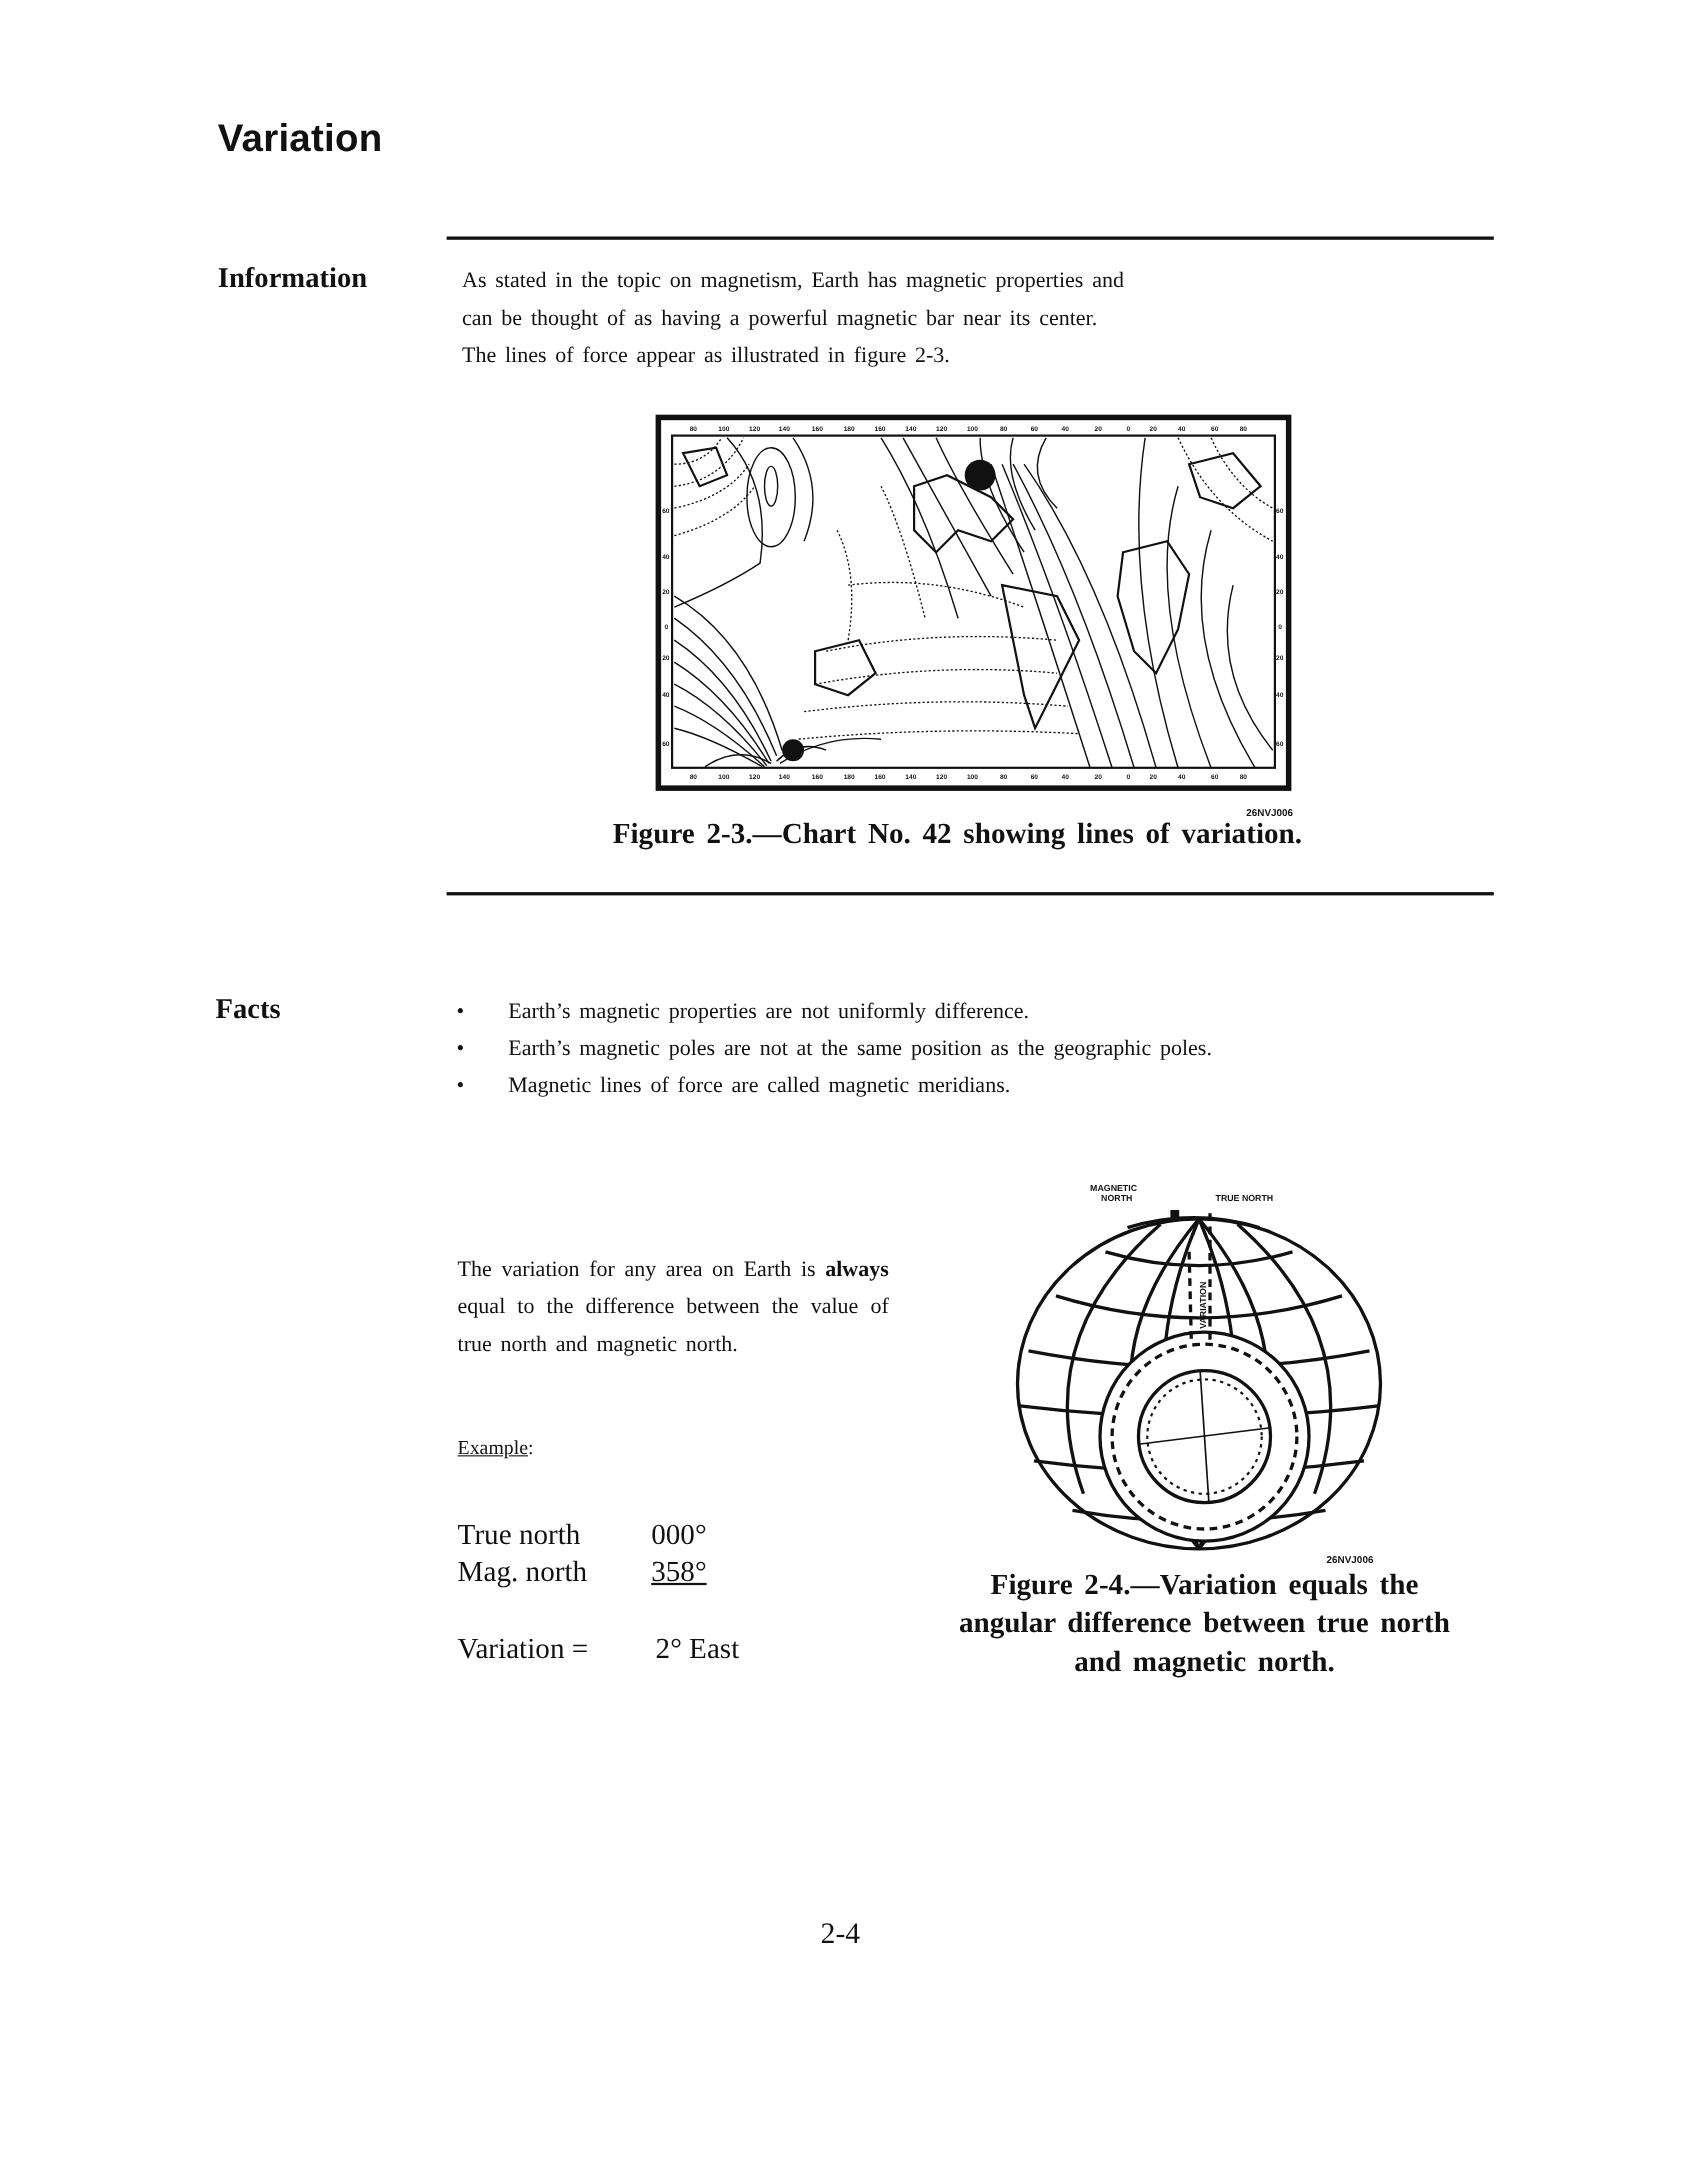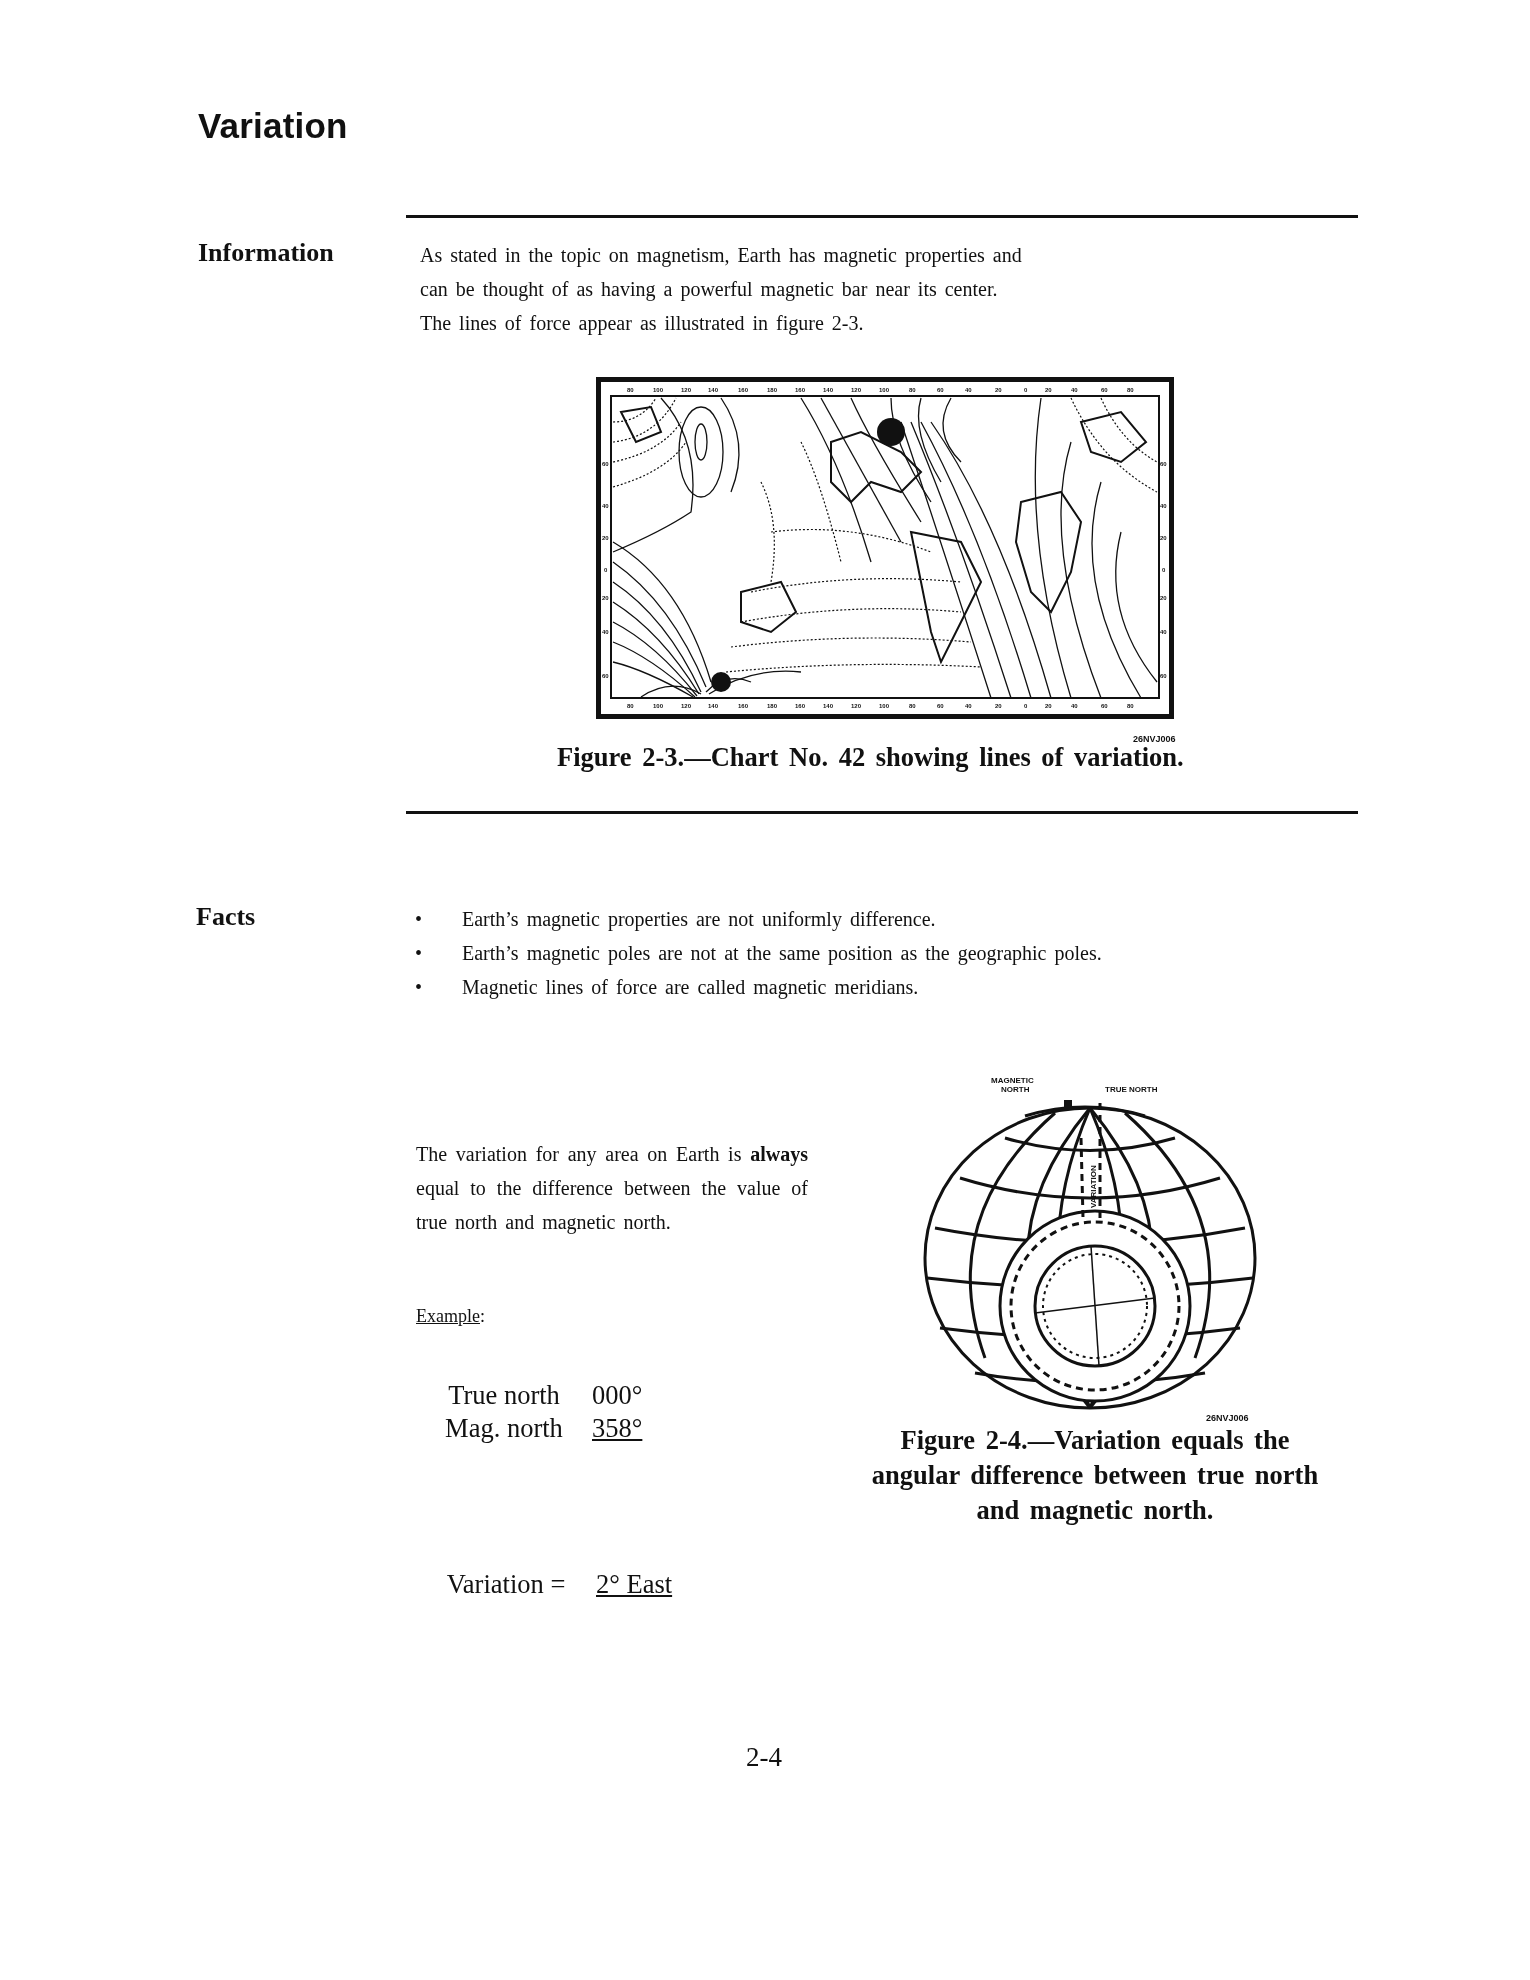--- a/index.html
+++ b/index.html
@@ -12,21 +12,21 @@
   .para { left: 420px; top: 238px; width: 880px; }
   .para p { margin: 0; }
   .fig1 { left: 596px; top: 377px; width: 578px; height: 342px; border: 5px solid #111; box-sizing: border-box; background: #fff; }
   .fig-code { font-family: "Liberation Sans", sans-serif; font-weight: bold; font-size: 9px; }
   .caption { font-family: "Liberation Serif", serif; font-weight: bold; font-size: 26.5px; word-spacing: 4px; }
   .facts-list { left: 410px; top: 902px; width: 920px; list-style: none; margin: 0; padding: 0; }
   .facts-list li { position: relative; padding-left: 52px; }
   .facts-list li .bullet { position: absolute; left: 5px; top: 0; }
   .note { left: 416px; top: 1137px; width: 392px; }
   .example-label { left: 416px; top: 1306px; font-family: "Liberation Serif", serif; font-weight: normal; font-size: 18px; text-decoration: underline; }
-  .ex-row { left: 416px; font-family: "Liberation Serif", serif; font-size: 26.5px; text-align: center; }
+  .ex-row { left: 416px; font-family: "Liberation Serif", serif; font-size: 26.5px; }
   .ex-row .k { display: inline-block; }
   .u { text-decoration: underline; }
   .globe { left: 905px; top: 1068px; width: 370px; height: 350px; }
   .cap2 { left: 840px; top: 1423px; width: 510px; text-align: center; line-height: 35px; }
   .pageno { left: 746px; top: 1742px; font-family: "Liberation Serif", serif; font-size: 27px; }
 </style>
 </head>
 <body>
 
 <div class="abs title">Variation</div>
@@ -188,21 +188,21 @@
 <div class="abs body-text note"><span>The variation for any area on Earth is </span><b>always</b><span> equal to the difference between the value of true north and magnetic north.</span></div>
 
 <div class="abs example-label"><span>Example</span><span style="text-decoration:none; display:inline-block;">:</span></div>
 
 <div class="abs ex-row" style="top:1380px;">
   <span class="k" style="width:176px;">True north</span><span>000°</span>
 </div>
 <div class="abs ex-row" style="top:1413px;">
   <span class="k" style="width:176px;">Mag. north</span><span class="u">358°</span>
 </div>
-<div class="abs ex-row" style="top:1569px;text-decoration:underline;">
+<div class="abs ex-row" style="top:1483px;">
   <span class="k" style="width:180px;">Variation =</span><span>2° East</span>
 </div>
 
 <div class="abs globe">
   <svg width="370" height="350" viewBox="0 0 370 350">
     <g fill="none" stroke="#111" stroke-width="3">
       <ellipse cx="185" cy="190" rx="165" ry="150"></ellipse>
 
       <path d="M185,40 Q60,190 185,340"></path>
       <path d="M185,40 Q120,190 185,340"></path>

